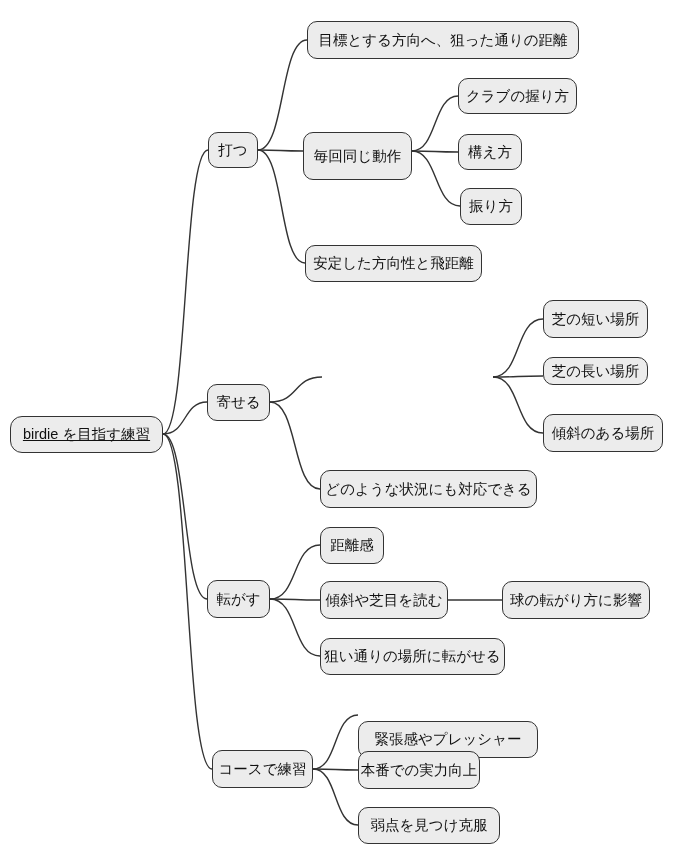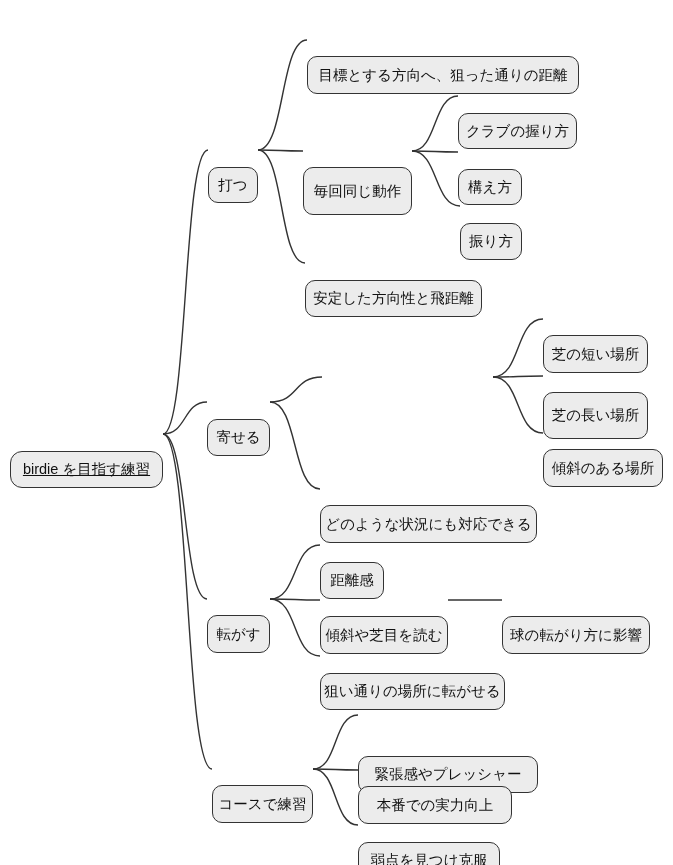--- a/index.html
+++ b/index.html
@@ -29,21 +29,20 @@
     display:flex;align-items:center;justify-content:center;
     background:var(--node-fill);
     border:1.5px solid var(--node-border);
     border-radius:10px;
     color:var(--text);
     font-size:14.5px;
     line-height:1;
     white-space:nowrap;
     overflow:hidden;
     text-align:center;
-    margin-top:35px;
   }
   .node.root{border-radius:12px;text-decoration:underline;}
 </style>
 </head>
 <body>
 
 <div class="canvas">
 
   <svg class="edges" viewBox="0 0 673 865" xmlns="http://www.w3.org/2000/svg">
     <path d="M163,434 C188,434 183,150 208,150"></path>
@@ -75,28 +74,28 @@
   <div class="node" style="left:208px;top:132px;width:50px;height:36px">打つ</div>
   <div class="node" style="left:307px;top:21px;width:272px;height:38px">目標とする方向へ、狙った通りの距離</div>
   <div class="node" style="left:303px;top:132px;width:109px;height:48px">毎回同じ動作</div>
   <div class="node" style="left:458px;top:78px;width:119px;height:36px">クラブの握り方</div>
   <div class="node" style="left:458px;top:134px;width:64px;height:36px">構え方</div>
   <div class="node" style="left:460px;top:188px;width:62px;height:37px">振り方</div>
   <div class="node" style="left:305px;top:245px;width:177px;height:37px">安定した方向性と飛距離</div>
 
   <div class="node" style="left:207px;top:384px;width:63px;height:37px">寄せる</div>
   <div class="node" style="left:543px;top:300px;width:105px;height:38px">芝の短い場所</div>
-  <div class="node" style="left:543px;top:357px;width:105px;height:47px">芝の長い場所</div>
+  <div class="node" style="left:543px;top:357px;width:105px;height:28px">芝の長い場所</div>
   <div class="node" style="left:543px;top:414px;width:120px;height:38px">傾斜のある場所</div>
   <div class="node" style="left:320px;top:470px;width:217px;height:38px">どのような状況にも対応できる</div>
 
   <div class="node" style="left:207px;top:580px;width:63px;height:38px">転がす</div>
   <div class="node" style="left:320px;top:527px;width:64px;height:37px">距離感</div>
   <div class="node" style="left:320px;top:581px;width:128px;height:38px">傾斜や芝目を読む</div>
   <div class="node" style="left:502px;top:581px;width:148px;height:38px">球の転がり方に影響</div>
   <div class="node" style="left:320px;top:638px;width:185px;height:37px">狙い通りの場所に転がせる</div>
 
   <div class="node" style="left:212px;top:750px;width:101px;height:38px">コースで練習</div>
   <div class="node" style="left:358px;top:721px;width:180px;height:37px">緊張感やプレッシャー</div>
-  <div class="node" style="left:358px;top:751px;width:154px;height:38px">本番での実力向上</div>
+  <div class="node" style="left:358px;top:751px;width:122px;height:38px">本番での実力向上</div>
   <div class="node" style="left:358px;top:807px;width:142px;height:37px">弱点を見つけ克服</div>
 
 </div>
 
 </body></html>

